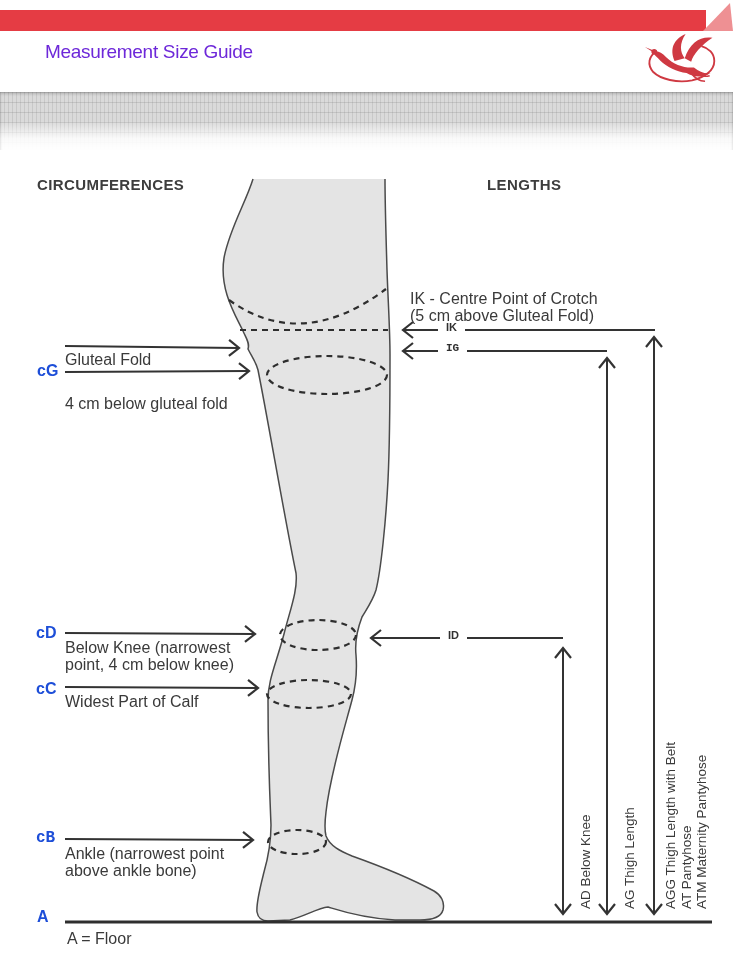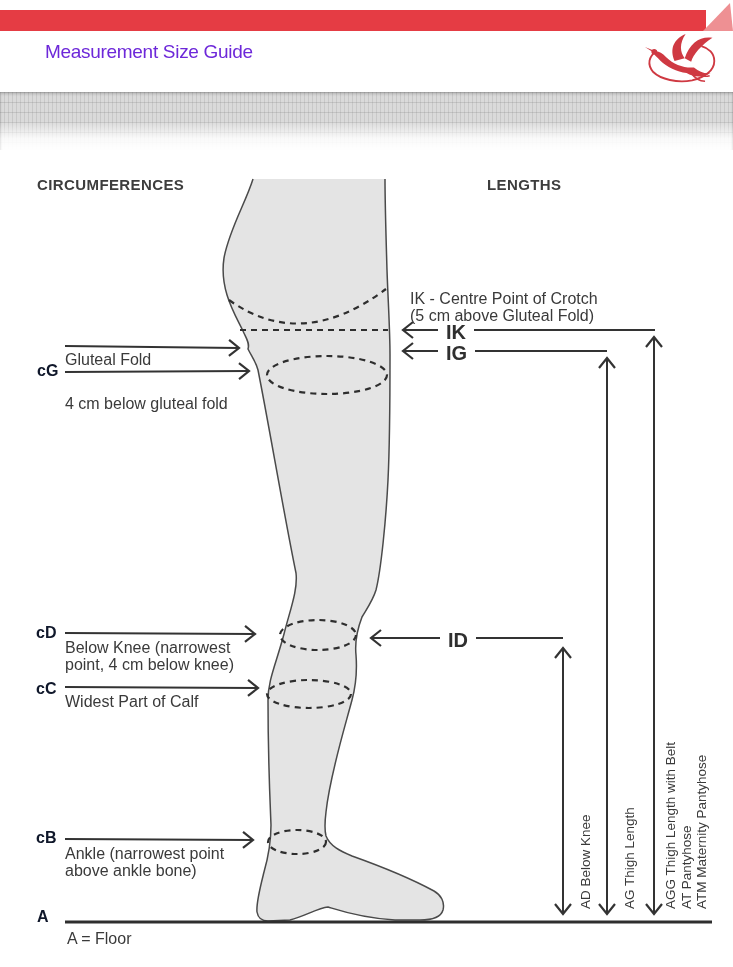--- a/index.html
+++ b/index.html
@@ -30,24 +30,24 @@
       repeating-linear-gradient(180deg, #c3c3c3 0 1px, #dadada 1px 10px);
     box-shadow: inset 0 2px 3px rgba(0,0,0,0.18);
   }
 
   
   .diagram-svg { position:absolute; left:0; top:0; width:733px; height:967px; }
 
   
   .lbl { position:absolute; white-space:nowrap; }
   .col-header { font-size:15px; font-weight:bold; color:#3d3d3d; letter-spacing:0.4px;text-align:center; }
-  .code { font-size:16px; font-weight:bold; color:#0f172a;text-align:right; }
+  .code { font-size:16px; font-weight:bold; color:#1d4ed8;text-align:right; }
   .ann  { font-size:16px; line-height:17px; color:#3a3a3a; }
   .len-code {
-    font-size:20px; font-weight:bold; color:#2f2f2f;
+    font-size:11px; font-weight:bold; color:#2f2f2f;
     background:#fff; padding:0 8px;
   }
   .vert {
     font-size:13.5px; line-height:15.5px; color:#3a3a3a;
     transform:rotate(-90deg); transform-origin:0 0;
   }
 </style>
 </head>
 <body>
 
@@ -188,35 +188,35 @@
 
   <div class="lbl code" style="left:36px; top:624px;">cD</div>
   <div class="lbl ann" style="left:65px; top:639px;">
     <div>Below Knee (narrowest</div>
     <div>point, 4 cm below knee)</div>
   </div>
 
   <div class="lbl code" style="left:36px; top:680px;">cC</div>
   <div class="lbl ann" style="left:65px; top:693px;">Widest Part of Calf</div>
 
-  <div class="lbl code" style="left:36px; top:829px;">cB</div>
+  <div class="lbl code" style="left:36px; top:829px;font-family:Liberation Mono, monospace;">cB</div>
   <div class="lbl ann" style="left:65px; top:845px;">
     <div>Ankle (narrowest point</div>
     <div>above ankle bone)</div>
   </div>
 
   <div class="lbl code" style="left:37px; top:908px;">A</div>
   <div class="lbl ann" style="left:67px; top:930px;">A = Floor</div>
 
   <div class="lbl ann" style="left:410px; top:290px;">
     <div>IK - Centre Point of Crotch</div>
     <div>(5 cm above Gluteal Fold)</div>
   </div>
   <div class="lbl len-code" style="left:438px; top:321px;">IK</div>
-  <div class="lbl len-code" style="left:438px; top:342px;">IG</div>
+  <div class="lbl len-code" style="left:438px; top:342px;font-family:Liberation Mono, monospace;">IG</div>
   <div class="lbl len-code" style="left:440px; top:629px;">ID</div>
 
   <div class="lbl vert" style="left:578px; top:909px;">AD Below Knee</div>
   <div class="lbl vert" style="left:622px; top:909px;">AG Thigh Length</div>
   <div class="lbl vert" style="left:663px; top:909px;">
     <div>AGG Thigh Length with Belt</div>
     <div>AT Pantyhose</div>
     <div>ATM Maternity Pantyhose</div>
   </div>
 

